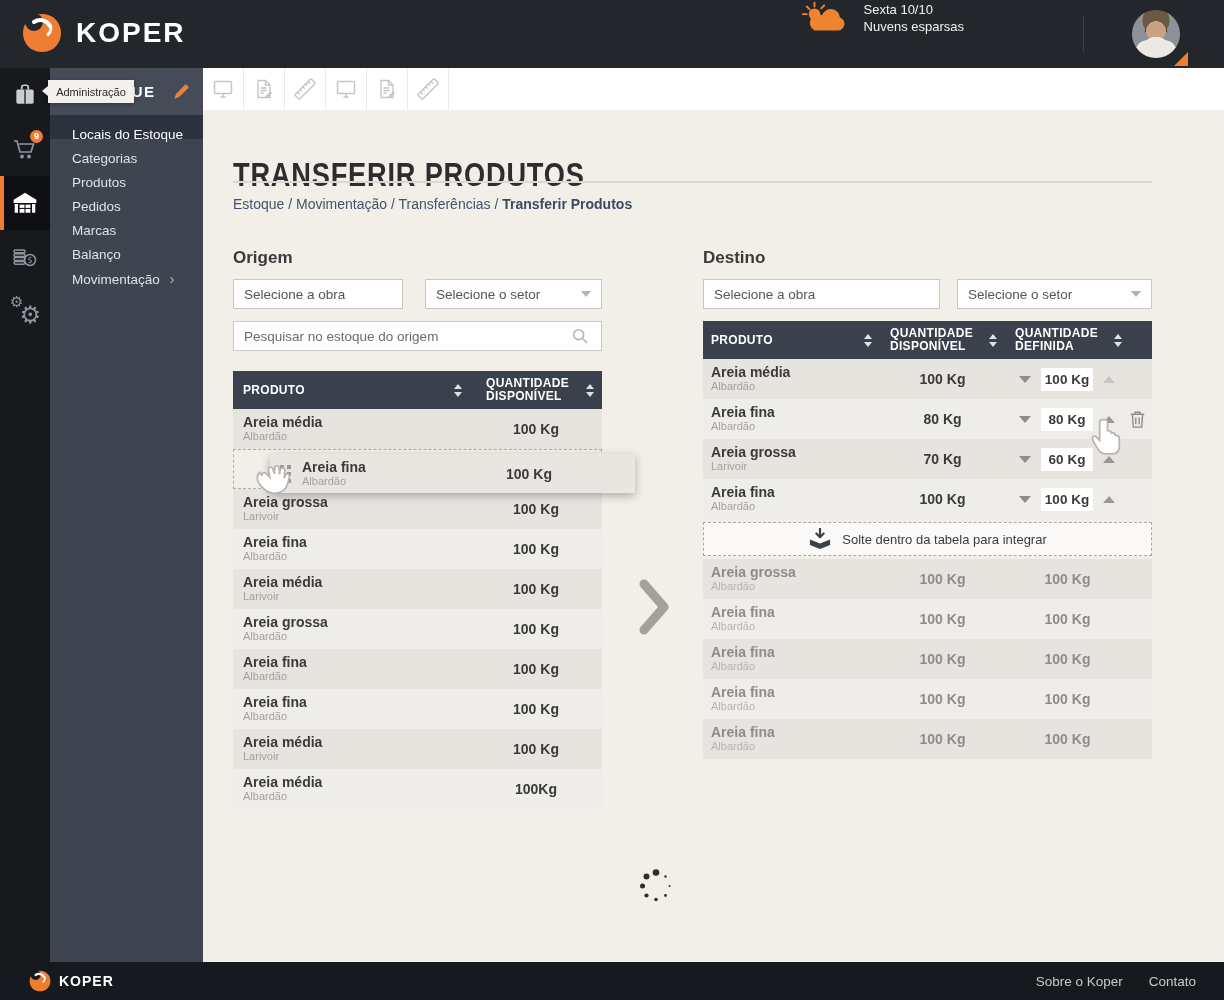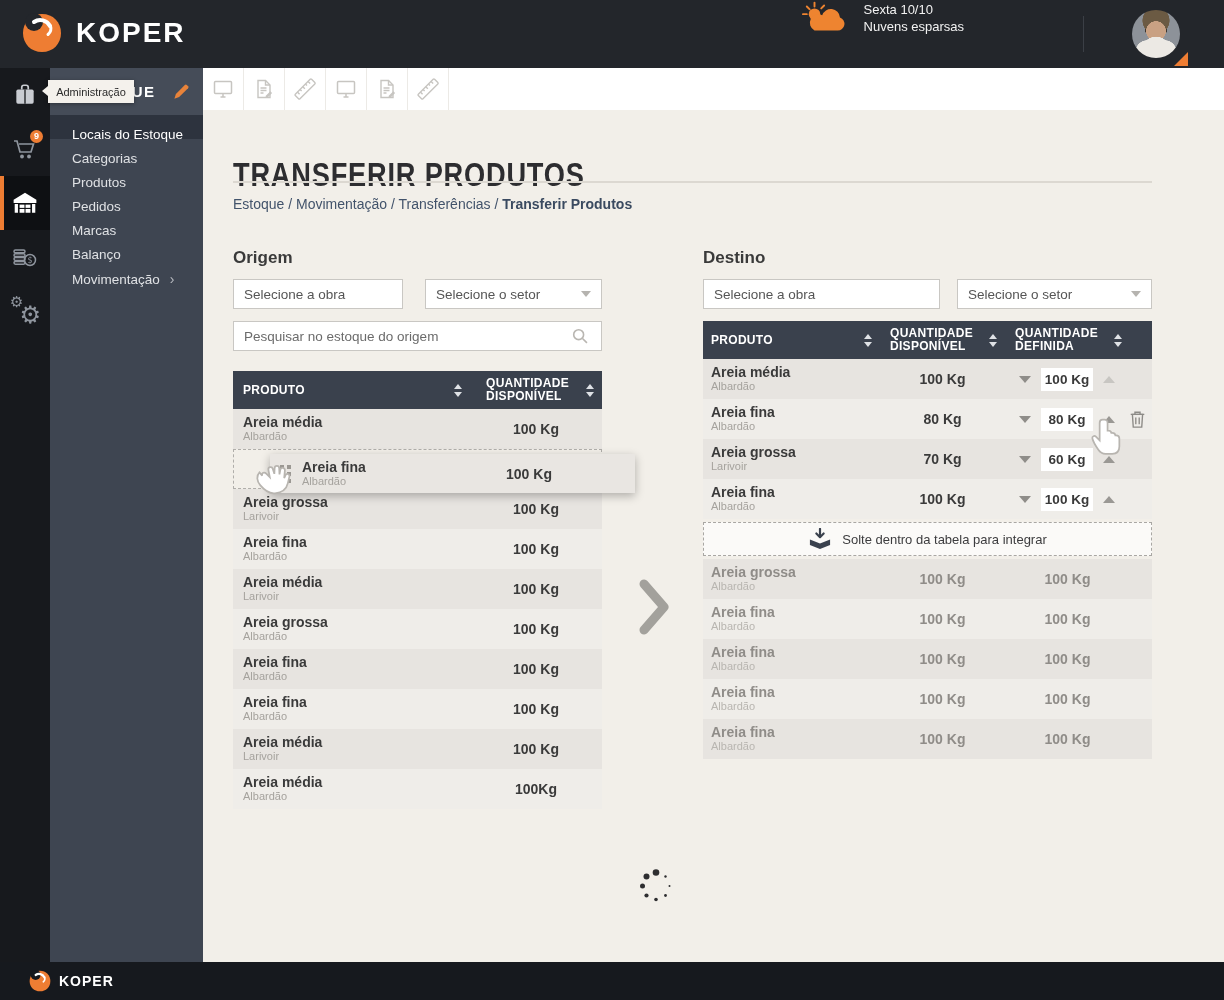--- a/index.html
+++ b/index.html
@@ -613,15 +613,19 @@
     </svg>
   </main>
 
   <footer class="footer">
     <div class="footer-brand">
       <svg class="logo-mark" viewBox="0 0 44 44">
           <use href="#logo-swoosh"></use>
         </svg>
       <span class="footer-brand-text">KOPER</span>
     </div>
+    <div class="footer-links">
+      <span class="footer-link">Sobre o Koper</span>
+      <span class="footer-link">Contato</span>
+    </div>
   </footer>
 
 </div>
 
 </body></html>

